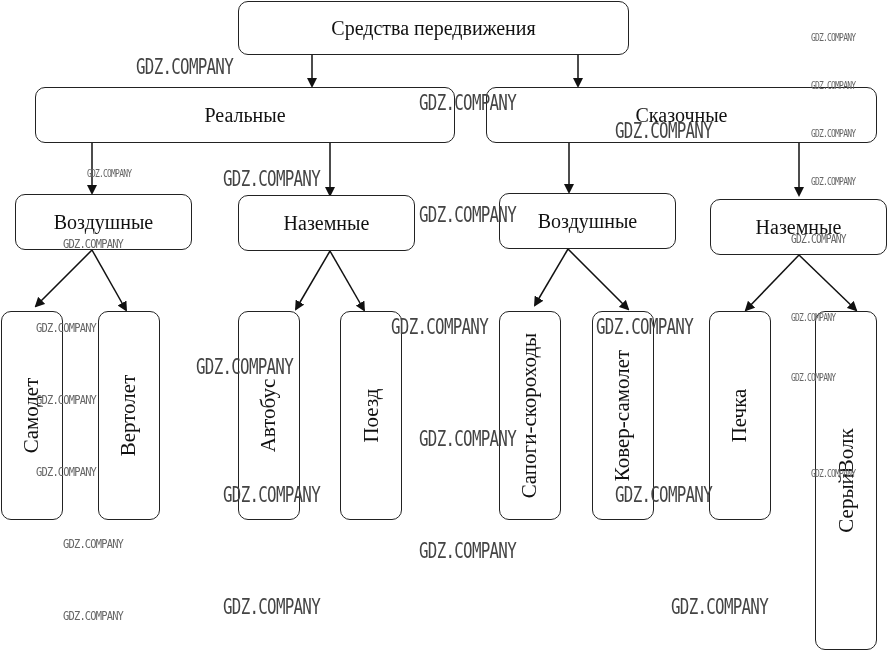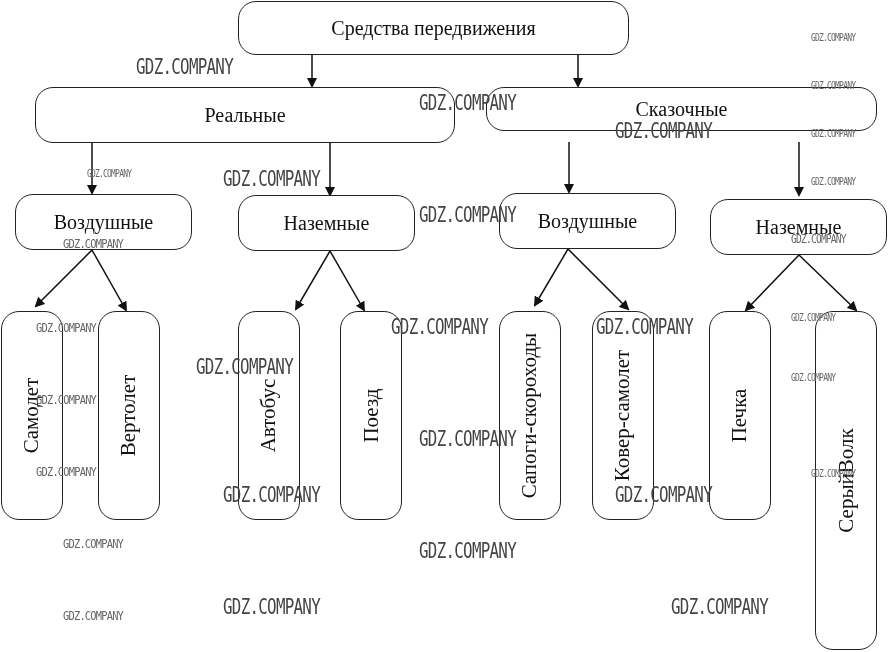--- a/index.html
+++ b/index.html
@@ -1,19 +1,19 @@
 <!DOCTYPE html>
 <html><head>
 <meta charset="utf-8">
 <style>
   html, body { margin: 0; padding: 0; background: #ffffff; }
   body { width: 888px; height: 652px; position: relative; overflow: hidden;
          font-family: "Liberation Serif", serif; color: #111; }
   svg.edges { position: absolute; left: 0; top: 0; width: 888px; height: 652px; pointer-events: none; }
-  .node { position: absolute; box-sizing: border-box; border: 1.6px solid #222; border-radius: 18px;
+  .node { position: absolute; box-sizing: border-box; border: 1.6px solid #222; border-radius: 10px;
           background: #fff; display: flex; align-items: center; justify-content: center; }
   .node span { font-size: 20px; white-space: nowrap; }
   .vert span { transform: rotate(-90deg); font-size: 21px; display: inline-block; }
   .wm { position: absolute; font-family: "DejaVu Sans Mono", monospace; color: #555; letter-spacing: -1px;
         white-space: nowrap; transform: scaleX(0.72); transform-origin: left top; }
   .wm.big { font-size: 22px; color: #444; }
   .wm.small { font-size: 10px; color: #666; transform: scaleX(0.8); }
 </style>
 </head>
 <body>
@@ -47,21 +47,21 @@
   <line x1="799" y1="255" x2="856" y2="310" stroke="#111" stroke-width="1.5" marker-end="url(#arr)"></line>
 </svg>
 
 <div class="node" style="left:238px;top:1px;width:391px;height:54px;">
   <span>Средства передвижения</span>
 </div>
 
 <div class="node" style="left:35px;top:87px;width:420px;height:56px;">
   <span>Реальные</span>
 </div>
-<div class="node" style="left:486px;top:87px;width:391px;height:44px;">
+<div class="node" style="left:486px;top:87px;width:391px;height:56px;">
   <span>Сказочные</span>
 </div>
 
 <div class="node" style="left:15px;top:194px;width:177px;height:56px;">
   <span>Воздушные</span>
 </div>
 <div class="node" style="left:238px;top:195px;width:177px;height:56px;">
   <span>Наземные</span>
 </div>
 <div class="node" style="left:499px;top:193px;width:177px;height:56px;">

